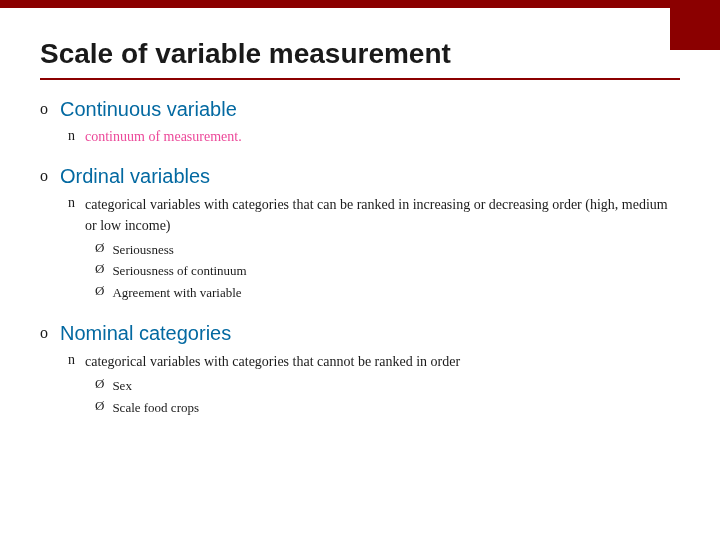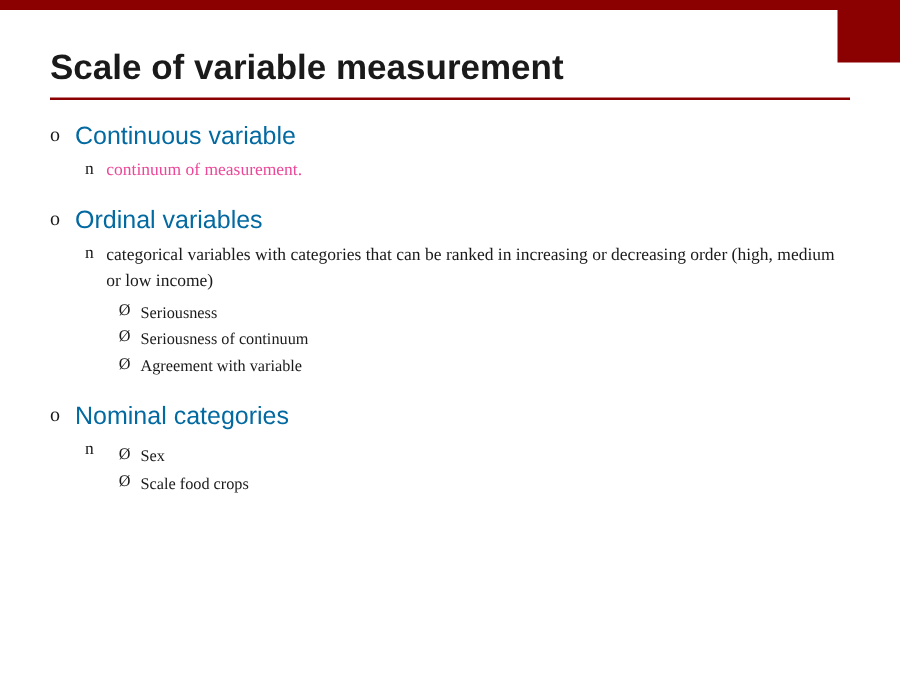--- a/index.html
+++ b/index.html
@@ -204,20 +204,21 @@
       </li>
 
       <li class="main-bullet">
         <span class="bullet-marker">o</span>
         <div class="bullet-content">
           <div class="main-label">Nominal categories</div>
           <ul class="sub-list">
             <li class="sub-bullet">
               <span class="sub-marker">n</span>
               <div class="bullet-content">
+                <span class="sub-text-multiline">categorical variables with categories that cannot be ranked in order</span>
                 <ul class="sub-sub-list">
                   <li class="sub-sub-bullet">
                     <span class="sub-sub-marker">Ø</span>
                     <span class="sub-sub-text">Sex</span>
                   </li>
                   <li class="sub-sub-bullet">
                     <span class="sub-sub-marker">Ø</span>
                     <span class="sub-sub-text">Scale food crops</span>
                   </li>
                 </ul>

